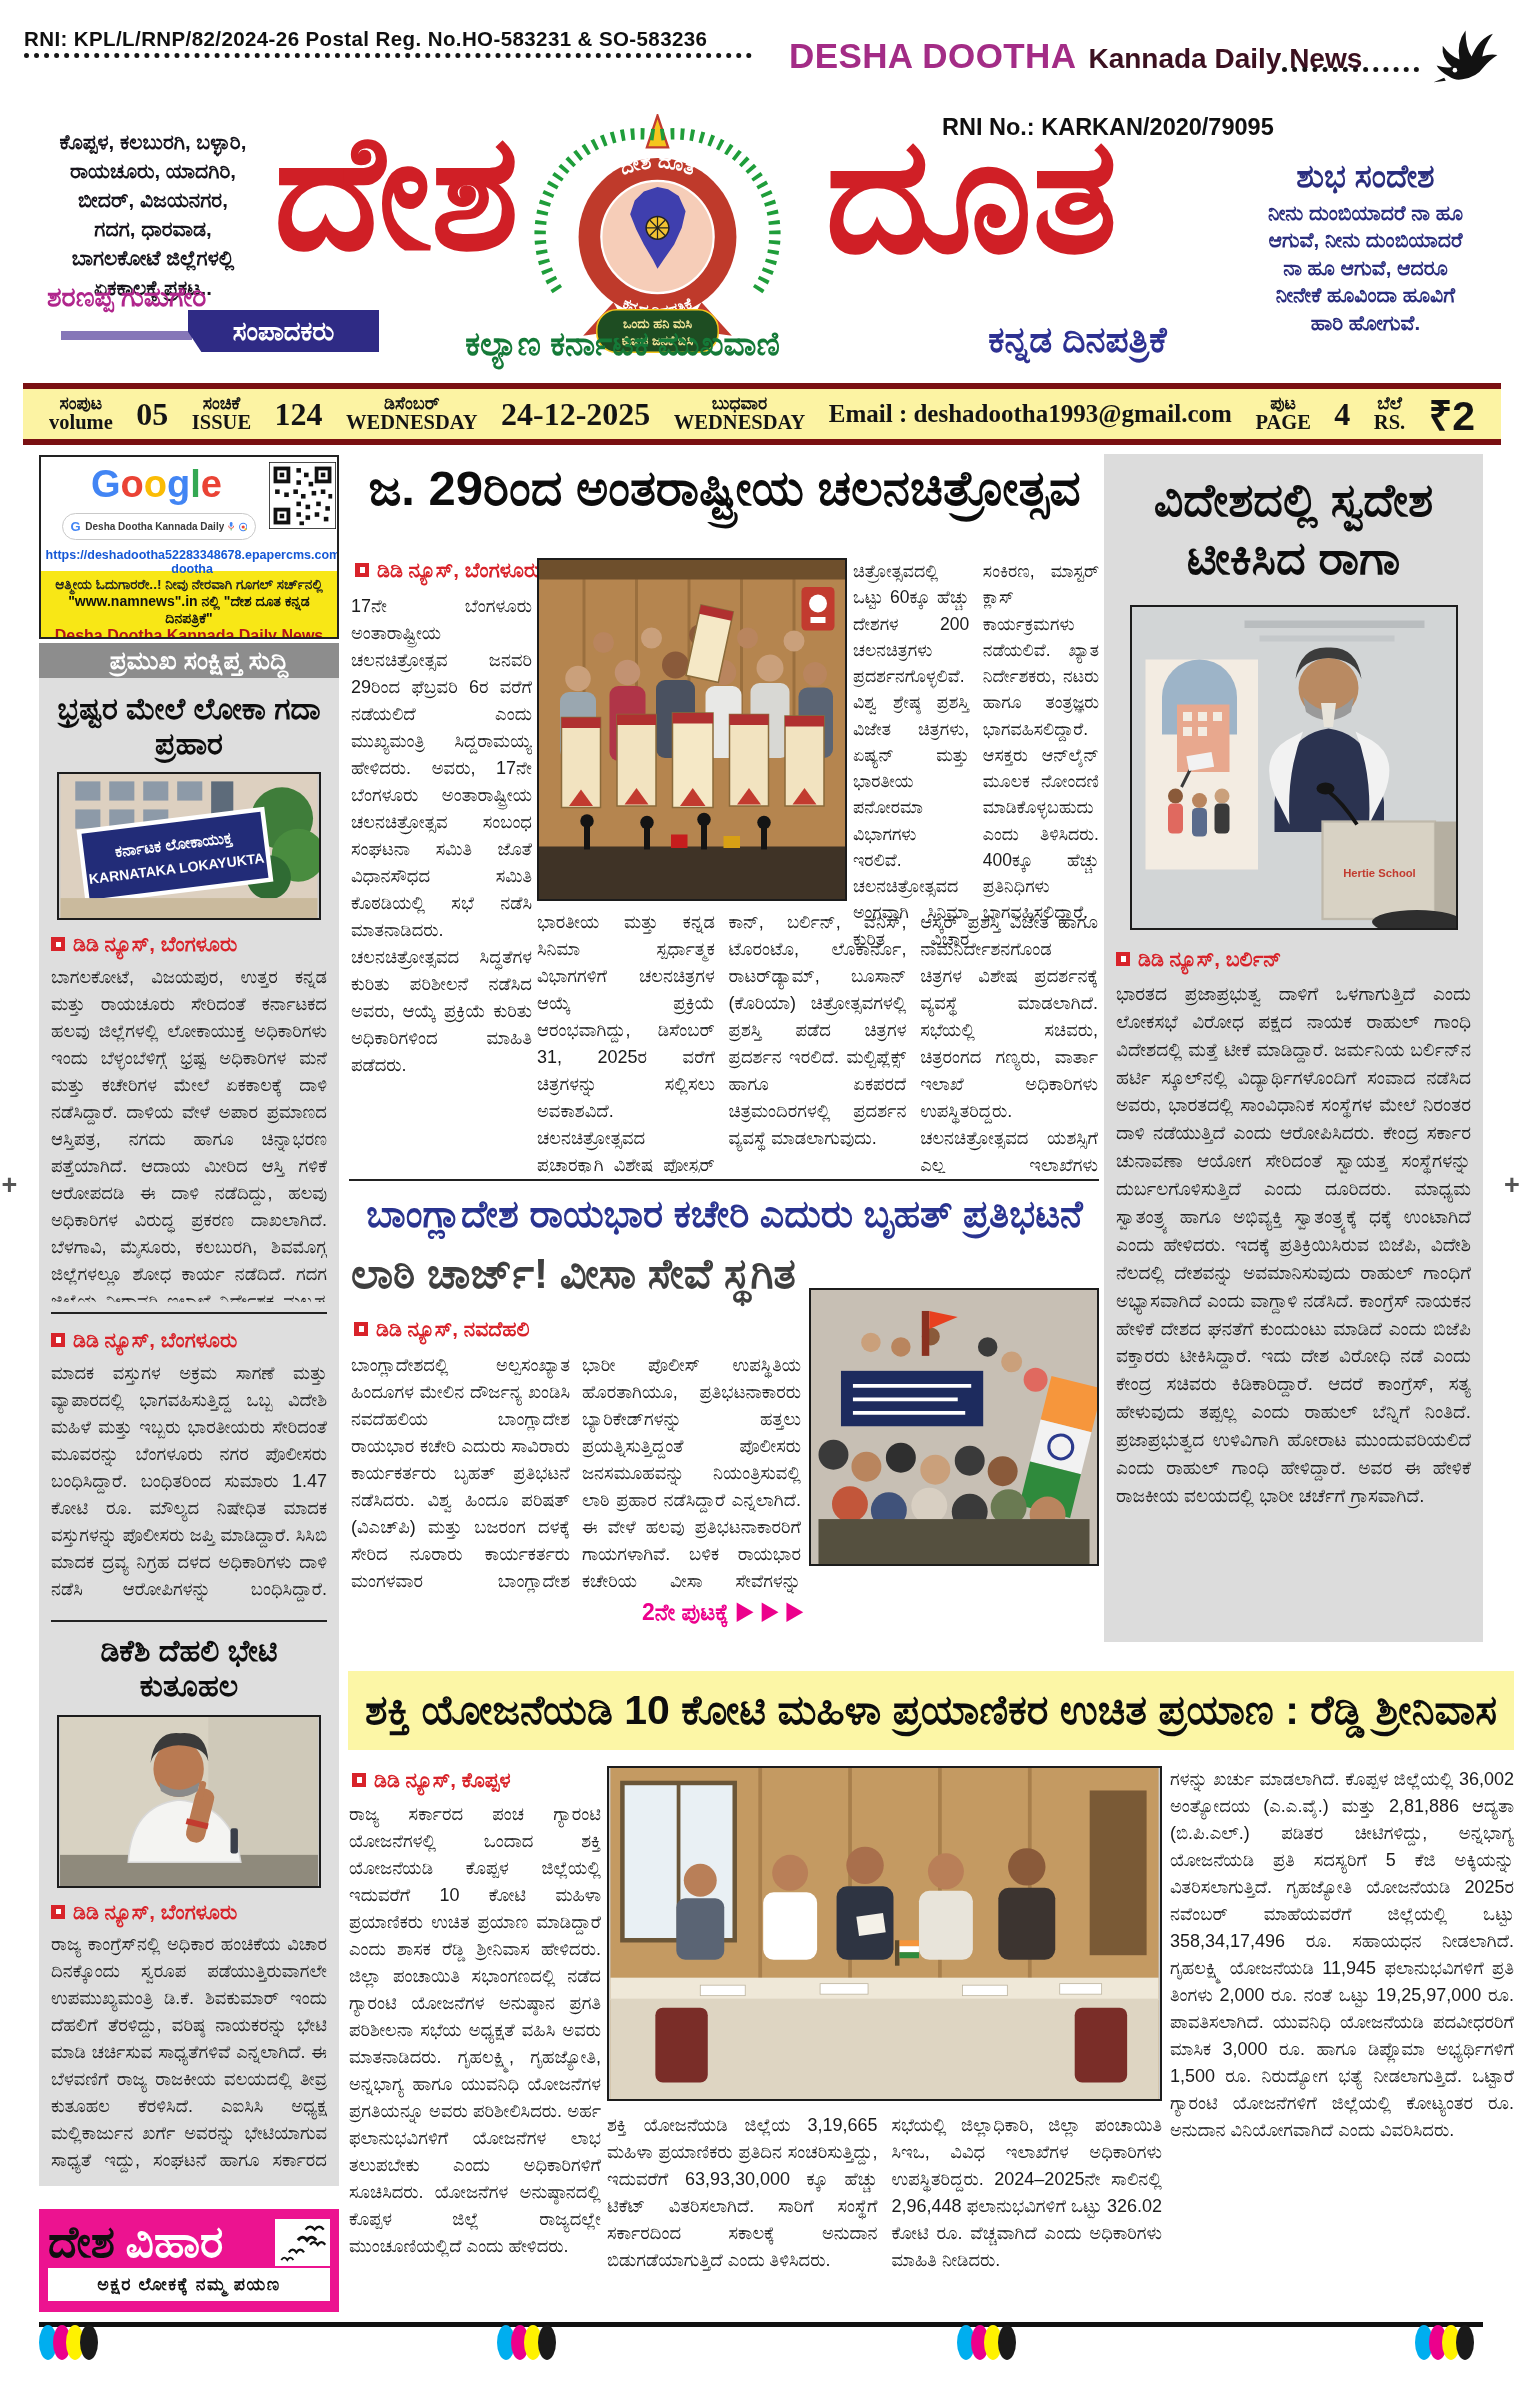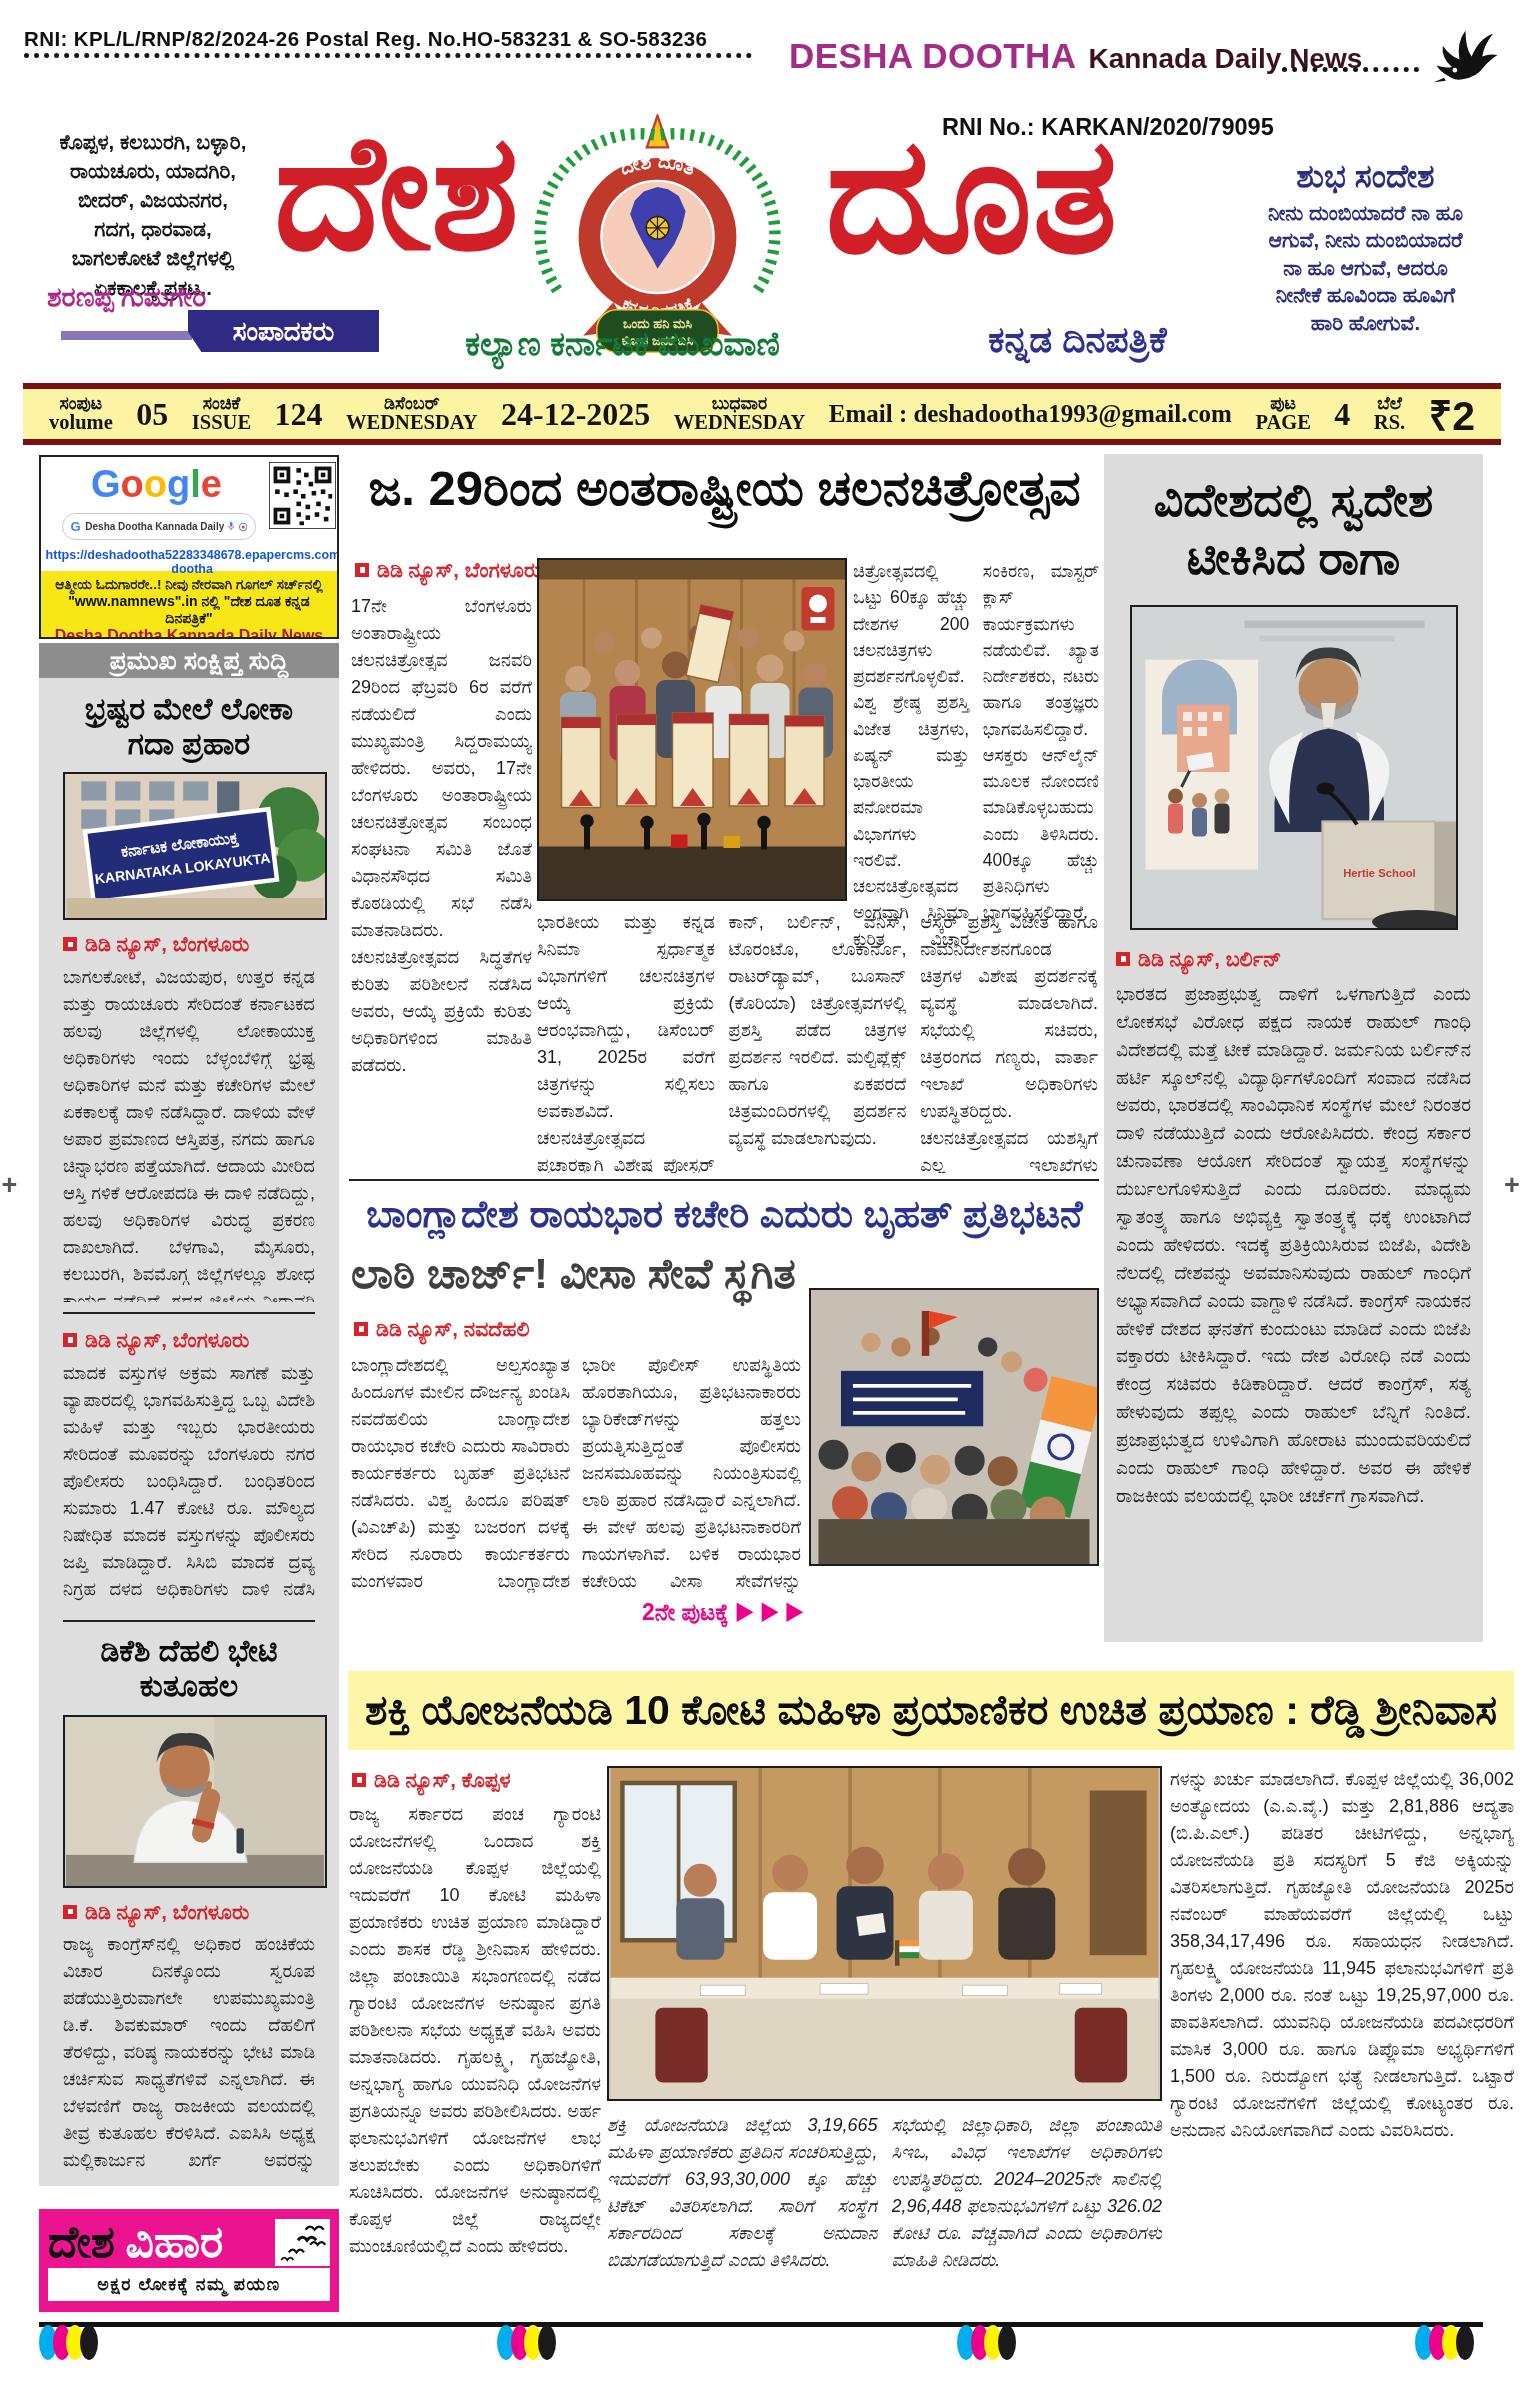--- a/index.html
+++ b/index.html
@@ -63,21 +63,21 @@
   .google-logo { font-size:38px; font-weight:700; }
   .search-pill { border:1.5px solid #c9c9c9; border-radius:15px; display:flex; align-items:center; gap:4.6px; padding:0 7.6px; background:#fff; }
   .search-text { font-size:10px; font-weight:700; color:#3a3a3a; white-space:nowrap; overflow:hidden; }
   .gurl { color:#1558d6; font-weight:800; font-size:12.5px; }
   .ynote { background:#f8e716; padding:6px 4.6px 4.6px; text-align:center; }
   .ynote .l1 { font-size:13.7px; font-weight:700; color:#222; }
   .ynote .l2 { font-size:14px; font-weight:800; color:#111; }
   .ynote .l3 { font-size:16px; font-weight:800; color:#b3131b; }
   .gray-bar { background:#8d8d8d; color:#ffffff; font-size:25px; font-weight:800;
               display:flex; align-items:center; justify-content:center; }
-  .left-panel { background:#dedede; padding:9px 24px; }
+  .left-panel { background:#dedede; padding:9px 12px; }
   .right-panel { background:#dcdcdc; padding:10.6px 12px; }
   .yellow-head { background:#fcf6a6; display:flex; align-items:center; justify-content:center;
                  font-size:41px; font-weight:800; color:#0d0d0d; }
 
   
   .dv-box { background:#ec1390; padding:7.6px 9px 7.6px; }
   .dv-title { display:flex; align-items:center; gap:10.6px; }
   .dv-black { color:#101010; font-size:44px; font-weight:800; }
   .dv-white { color:#ffffff; font-size:44px; font-weight:800; }
   .dv-tag { background:#ffffff; color:#111; font-size:17.5px; font-weight:700;
@@ -585,21 +585,21 @@
       <rect x="600" y="288" width="56" height="14"></rect>
     </g>
   <g fill="#7a2d28">
       <rect x="60" y="320" width="70" height="100" rx="10"></rect>
       <rect x="620" y="320" width="70" height="100" rx="10"></rect>
     </g>
 </svg>
 
 <div class="abs body-txt clip" style="left:1170px; top:1766px; width:344px; height:551px;">ಗಳನ್ನು ಖರ್ಚು ಮಾಡಲಾಗಿದೆ. ಕೊಪ್ಪಳ ಜಿಲ್ಲೆಯಲ್ಲಿ 36,002 ಅಂತ್ಯೋದಯ (ಎ.ಎ.ವೈ.) ಮತ್ತು 2,81,886 ಆದ್ಯತಾ (ಬಿ.ಪಿ.ಎಲ್.) ಪಡಿತರ ಚೀಟಿಗಳಿದ್ದು, ಅನ್ನಭಾಗ್ಯ ಯೋಜನೆಯಡಿ ಪ್ರತಿ ಸದಸ್ಯರಿಗೆ 5 ಕೆಜಿ ಅಕ್ಕಿಯನ್ನು ವಿತರಿಸಲಾಗುತ್ತಿದೆ. ಗೃಹಜ್ಯೋತಿ ಯೋಜನೆಯಡಿ 2025ರ ನವೆಂಬರ್ ಮಾಹೆಯವರೆಗೆ ಜಿಲ್ಲೆಯಲ್ಲಿ ಒಟ್ಟು 358,34,17,496 ರೂ. ಸಹಾಯಧನ ನೀಡಲಾಗಿದೆ. ಗೃಹಲಕ್ಷ್ಮಿ ಯೋಜನೆಯಡಿ 11,945 ಫಲಾನುಭವಿಗಳಿಗೆ ಪ್ರತಿ ತಿಂಗಳು 2,000 ರೂ. ನಂತೆ ಒಟ್ಟು 19,25,97,000 ರೂ. ಪಾವತಿಸಲಾಗಿದೆ. ಯುವನಿಧಿ ಯೋಜನೆಯಡಿ ಪದವೀಧರರಿಗೆ ಮಾಸಿಕ 3,000 ರೂ. ಹಾಗೂ ಡಿಪ್ಲೊಮಾ ಅಭ್ಯರ್ಥಿಗಳಿಗೆ 1,500 ರೂ. ನಿರುದ್ಯೋಗ ಭತ್ಯೆ ನೀಡಲಾಗುತ್ತಿದೆ. ಒಟ್ಟಾರೆ ಗ್ಯಾರಂಟಿ ಯೋಜನೆಗಳಿಗೆ ಜಿಲ್ಲೆಯಲ್ಲಿ ಕೋಟ್ಯಂತರ ರೂ. ಅನುದಾನ ವಿನಿಯೋಗವಾಗಿದೆ ಎಂದು ವಿವರಿಸಿದರು.</div>
 <div class="abs clip" style="left:607px; top:2112px; width:555px; height:205px;">
-  <div style="display:flex; gap:14px;font-style:italic;">
+  <div style="display:flex; gap:14px;">
     <div class="body-txt clip" style="width:271px; height:205px;">ಶಕ್ತಿ ಯೋಜನೆಯಡಿ ಜಿಲ್ಲೆಯ 3,19,665 ಮಹಿಳಾ ಪ್ರಯಾಣಿಕರು ಪ್ರತಿದಿನ ಸಂಚರಿಸುತ್ತಿದ್ದು, ಇದುವರೆಗೆ 63,93,30,000 ಕ್ಕೂ ಹೆಚ್ಚು ಟಿಕೆಟ್ ವಿತರಿಸಲಾಗಿದೆ. ಸಾರಿಗೆ ಸಂಸ್ಥೆಗೆ ಸರ್ಕಾರದಿಂದ ಸಕಾಲಕ್ಕೆ ಅನುದಾನ ಬಿಡುಗಡೆಯಾಗುತ್ತಿದೆ ಎಂದು ತಿಳಿಸಿದರು.</div>
     <div class="body-txt clip" style="width:271px; height:205px;">ಸಭೆಯಲ್ಲಿ ಜಿಲ್ಲಾಧಿಕಾರಿ, ಜಿಲ್ಲಾ ಪಂಚಾಯಿತಿ ಸಿಇಒ, ವಿವಿಧ ಇಲಾಖೆಗಳ ಅಧಿಕಾರಿಗಳು ಉಪಸ್ಥಿತರಿದ್ದರು. 2024–2025ನೇ ಸಾಲಿನಲ್ಲಿ 2,96,448 ಫಲಾನುಭವಿಗಳಿಗೆ ಒಟ್ಟು 326.02 ಕೋಟಿ ರೂ. ವೆಚ್ಚವಾಗಿದೆ ಎಂದು ಅಧಿಕಾರಿಗಳು ಮಾಹಿತಿ ನೀಡಿದರು.</div>
   </div>
 </div>
 
 <div class="abs footline" style="left:39px; top:2322px; width:1444px; height:4.6px;"></div>
 <div class="cmyk" style="left:44px; top:2325px;">
     <span class="c-c"></span>
     <span class="c-m"></span>
     <span class="c-y"></span>

